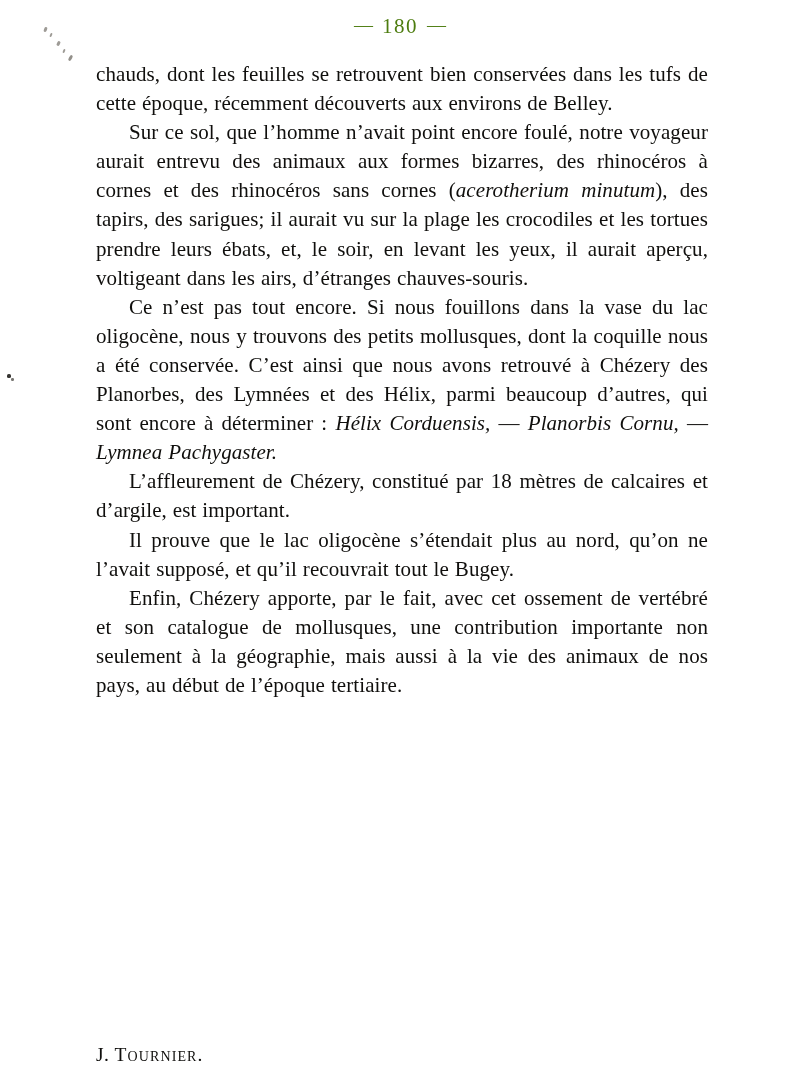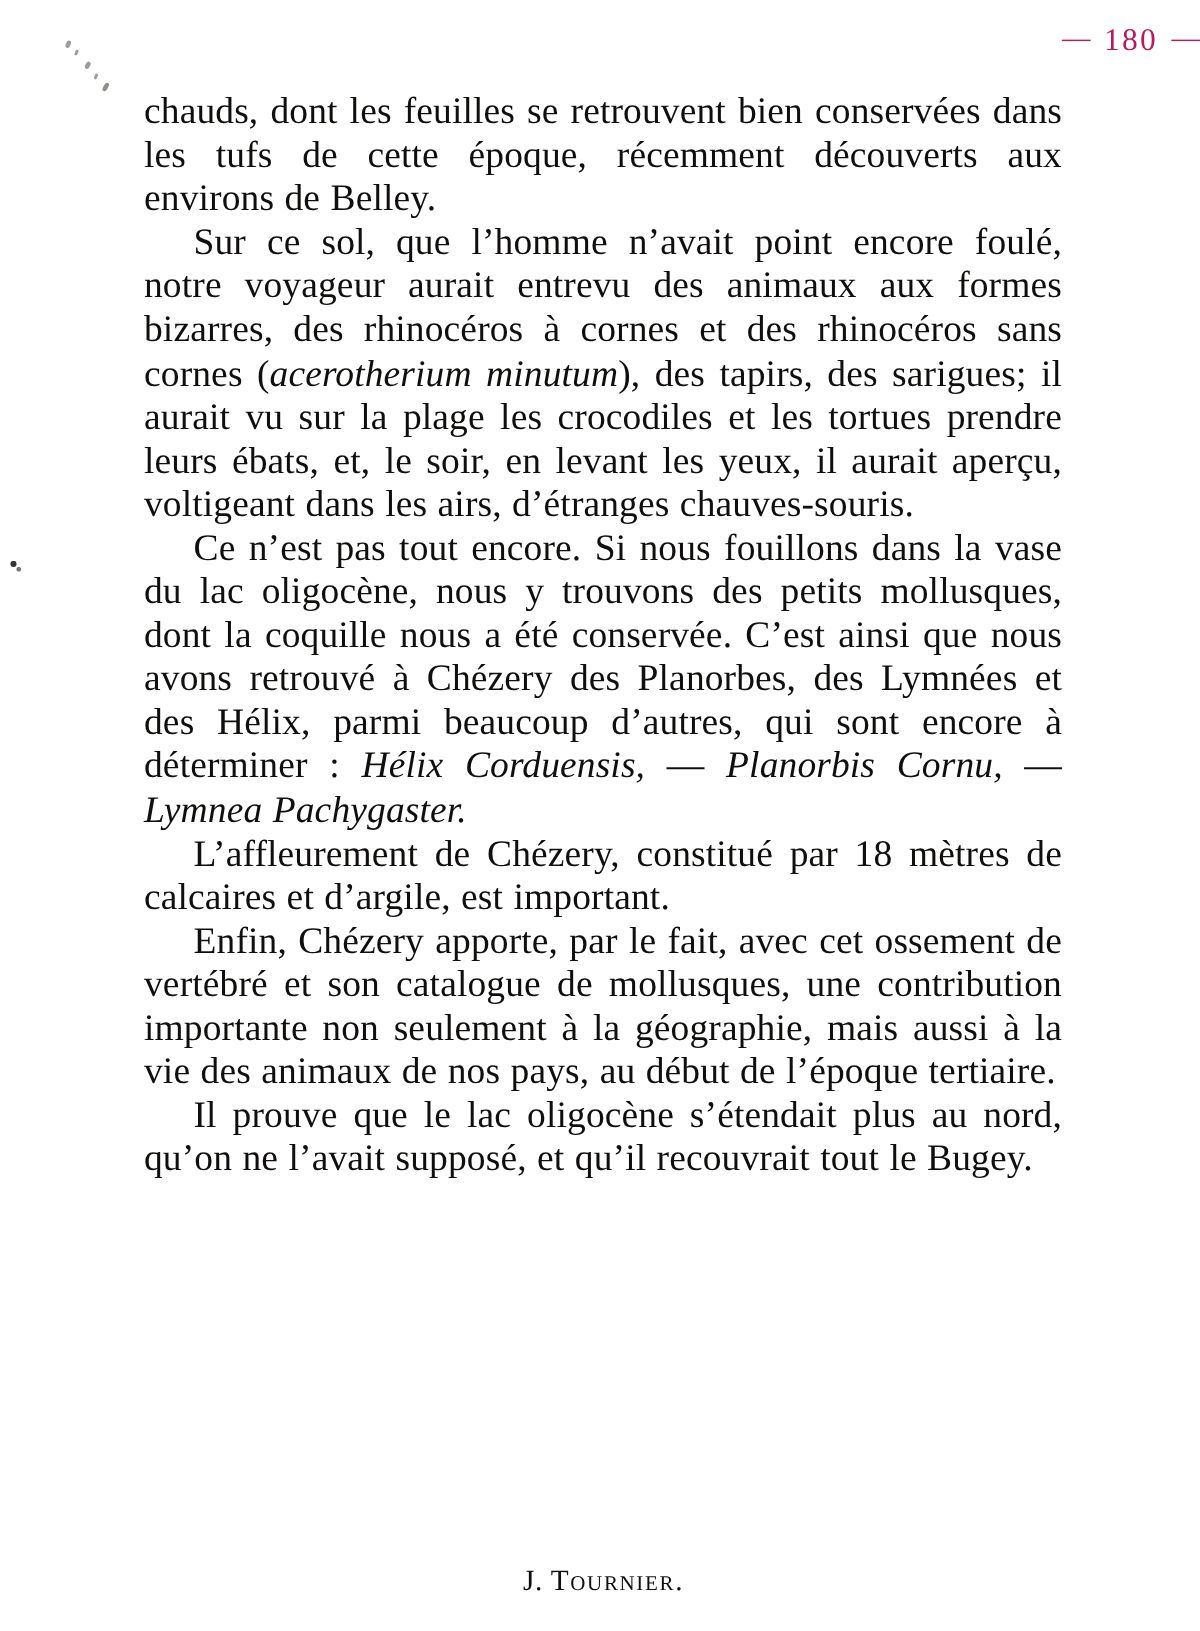--- a/index.html
+++ b/index.html
@@ -31,56 +31,56 @@
   .sp5 { left: 69px;  top: 55px;  width: 3px; height: 6px; transform: rotate(30deg); opacity:.95;}
   .sp6 { left: 7px;   top: 374px; width: 4px; height: 4px; opacity: .95; background:#2a2926;}
   .sp7 { left: 11px;  top: 378px; width: 3px; height: 3px; opacity: .8;  background:#55534e;}
 
   
   .folio {
     position: absolute;
     top: 14px;
     left: 0;
     right: 0;
-    text-align: right;
+    text-align: center;
     font-size: 21px;
     letter-spacing: 1.5px;
-    color: #be185d;
+    color: #4d7c0f;
   }
   .folio .dash { font-size: 19px; vertical-align: 2px; letter-spacing: 0; }
   .folio .num  { font-size: 21px; padding: 0 9px; }
 
   
   .textblock {
     position: absolute;
     left: 96px;
     top: 60px;
     width: 612px;
   }
   p.para {
     margin: 0;
-    font-size: 25px;
+    font-size: 21px;
     line-height: 29.1px;
     text-align: justify;
     text-indent: 33px;
     letter-spacing: .08px;
     word-spacing: .6px;
     -webkit-hyphens: none;
     hyphens: none;
   }
   p.para.first { text-indent: 0; }
   i { font-style: italic; }
 
   
   .signature {
     position: absolute;
     left: 96px;
     width: 612px;
     top: 1044px;
-    text-align: center;
+    text-align: left;
     font-size: 19.5px;
     letter-spacing: .4px;
     padding-right: 6px;
   }
   .signature .smallcaps {
     font-variant: small-caps;
     letter-spacing: 1.1px;
   }
 </style>
 </head>
@@ -98,22 +98,22 @@
 
   <div class="folio">
     <span class="dash">—</span><span class="num">180</span><span class="dash">—</span>
   </div>
 
   <div class="textblock">
       <p class="para first"><span>chauds, dont les feuilles se retrouvent bien conservées dans les tufs de cette époque, récemment découverts aux environs de Belley.</span></p>
       <p class="para"><span>Sur ce sol, que l’homme n’avait point encore foulé, notre voyageur aurait entrevu des animaux aux formes bizarres, des rhinocéros à cornes et des rhinocéros sans cornes (</span><i>acerotherium minutum</i><span>), des tapirs, des sarigues; il aurait vu sur la plage les crocodiles et les tortues prendre leurs ébats, et, le soir, en levant les yeux, il aurait aperçu, voltigeant dans les airs, d’étranges chauves-souris.</span></p>
       <p class="para"><span>Ce n’est pas tout encore. Si nous fouillons dans la vase du lac oligocène, nous y trouvons des petits mollusques, dont la coquille nous a été conservée. C’est ainsi que nous avons retrouvé à Chézery des Planorbes, des Lymnées et des Hélix, parmi beaucoup d’autres, qui sont encore à déterminer : </span><i>Hélix Corduensis,</i><span> — </span><i>Planorbis Cornu,</i><span> — </span><i>Lymnea Pachygaster.</i></p>
       <p class="para"><span>L’affleurement de Chézery, constitué par 18 mètres de calcaires et d’argile, est important.</span></p>
+      <p class="para"><span>Il prouve que le lac oligocène s’étendait plus au nord, qu’on ne l’avait supposé, et qu’il recouvrait tout le Bugey.</span></p>
       <p class="para"><span>Enfin, Chézery apporte, par le fait, avec cet ossement de vertébré et son catalogue de mollusques, une contribution importante non seulement à la géographie, mais aussi à la vie des animaux de nos pays, au début de l’époque tertiaire.</span></p>
-      <p class="para"><span>Il prouve que le lac oligocène s’étendait plus au nord, qu’on ne l’avait supposé, et qu’il recouvrait tout le Bugey.</span></p>
     </div>
 
   <div class="signature">
     <span>J.</span>
     <span class="smallcaps">Tournier</span><span>.</span>
   </div>
 
 </div>
 
 </body></html>

